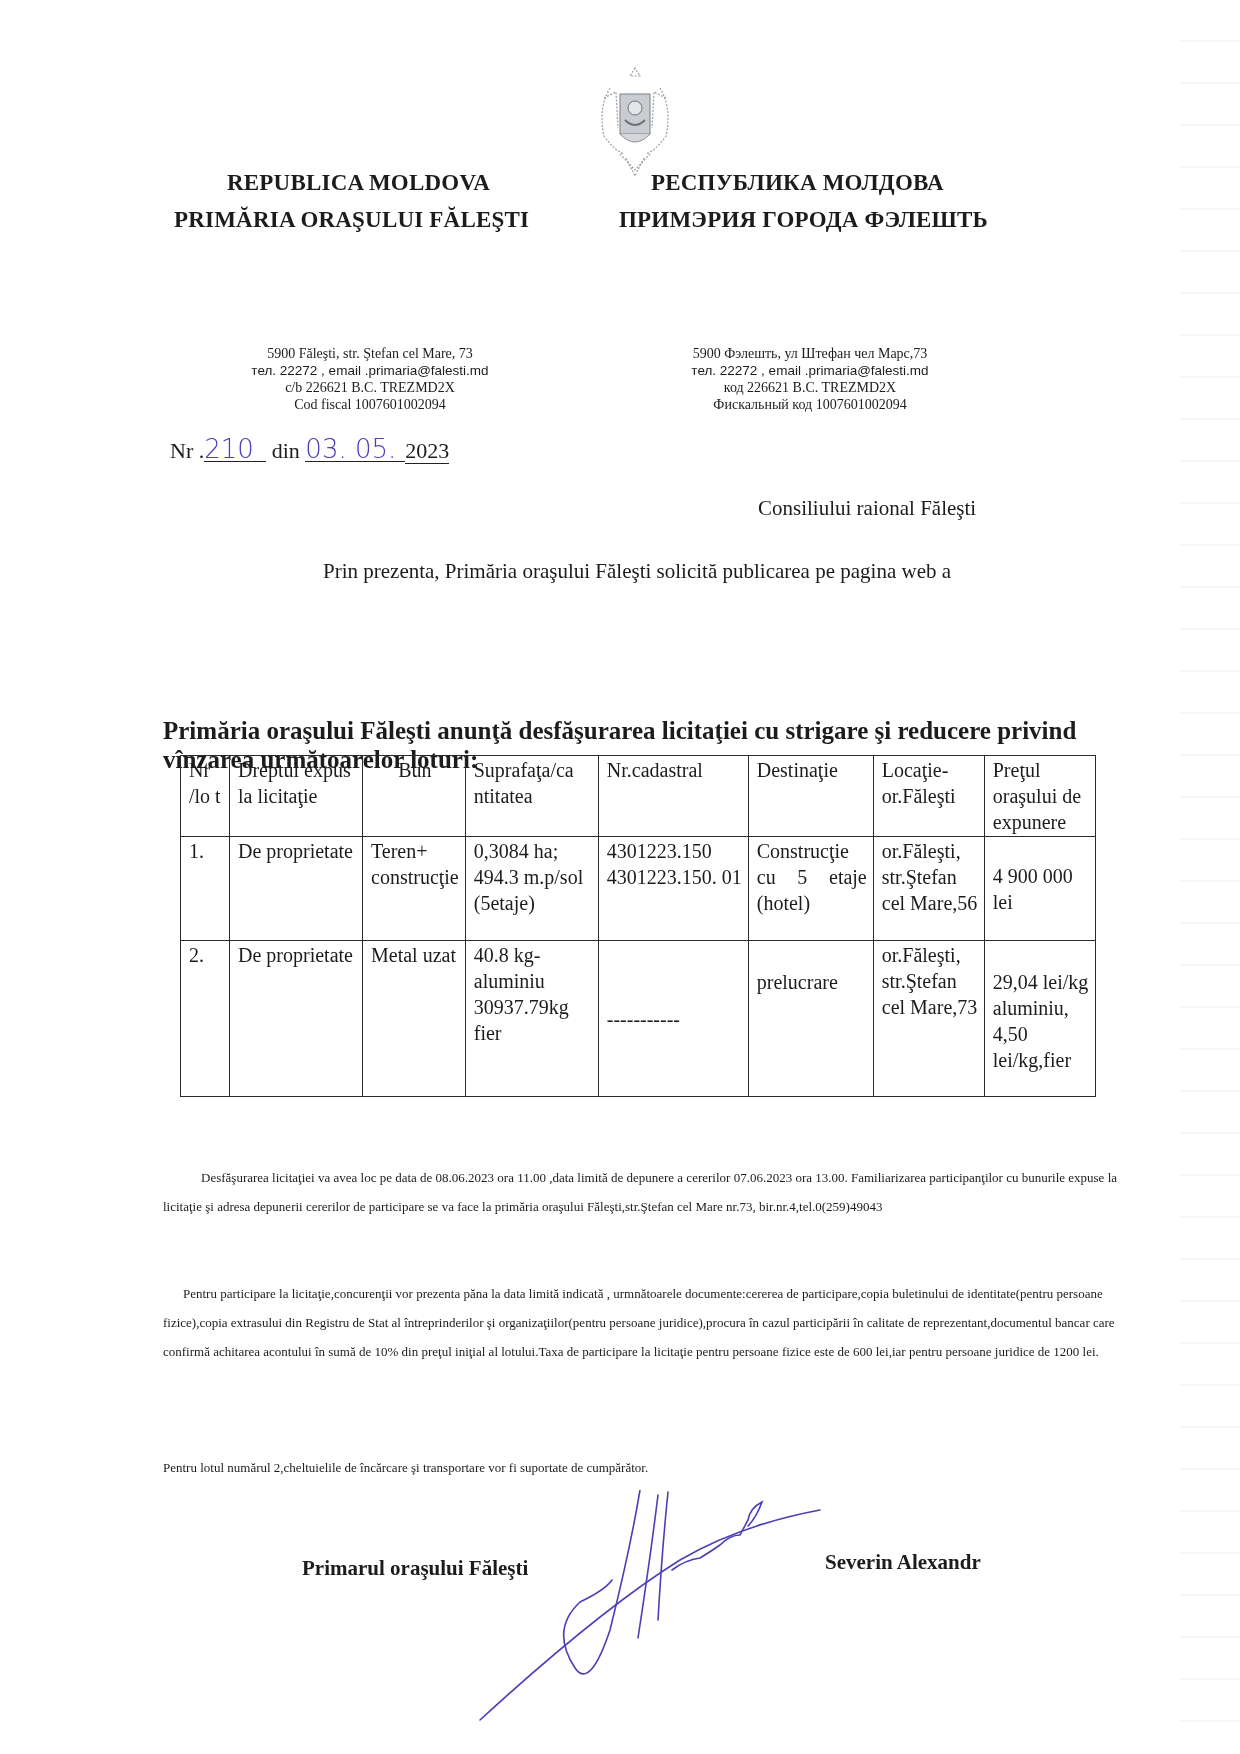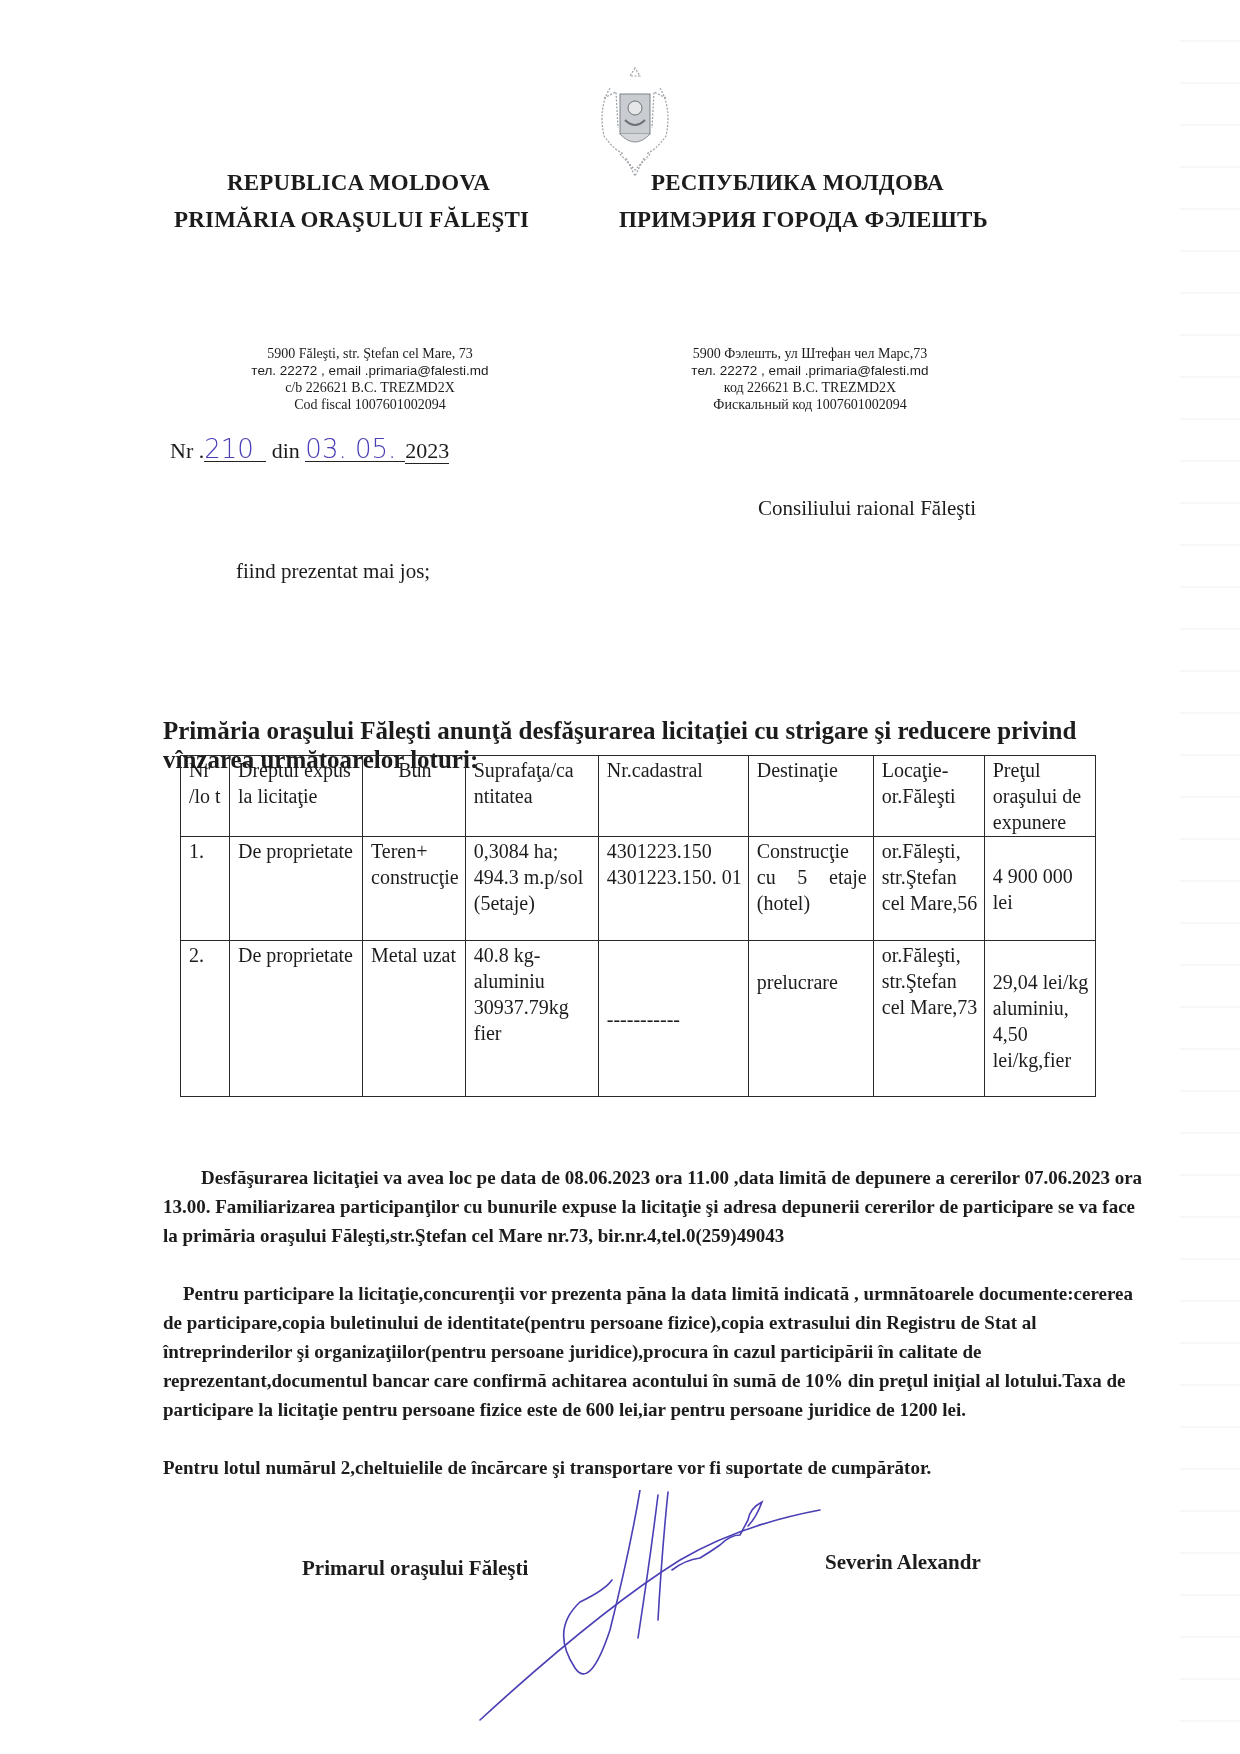--- a/index.html
+++ b/index.html
@@ -12,21 +12,21 @@
     .addr .sans { font-family: "Liberation Sans", "DejaVu Sans", sans-serif; font-size: 13.5px; }
     .nr { left: 170px; top: 437px; font-size: 22px; white-space: nowrap; }
     .nr .hw { color: #4a3fb5; font-family: "DejaVu Sans", sans-serif; font-size: 26px; font-weight: 300;
       display: inline-block; border-bottom: 1.5px solid #222; line-height: 24px; }
     .nr .ul { border-bottom: 1.5px solid #222; display: inline-block; line-height: 24px; }
     .recipient { left: 758px; top: 496px; font-size: 21px; white-space: nowrap; }
     .para { font-size: 21px; line-height: 29px; }
     .announce { left: 163px; top: 700px; width: 940px; font-size: 25px; font-weight: bold; line-height: 29px; margin-top: 16px; }
     table.lots { position: absolute; left: 152px; top: 755px; border-collapse: collapse; font-size: 20px; line-height: 26px; margin-left: 28px; }
     table.lots td { border: 1.5px solid #2a2a2a; vertical-align: top; padding: 1px 6px 1px 8px; }
-    .body-text { left: 163px; width: 980px; font-size: 19px; line-height: 29px; font-weight: bold; }
+    .body-text { left: 163px; width: 980px; font-size: 13px; line-height: 29px; }
     .sig-title { font-weight: bold; font-size: 21px; white-space: nowrap; }
     .scan-noise { right: 0; top: 0; width: 60px; height: 1754px;
       background: repeating-linear-gradient(180deg, transparent 0 40px, rgba(0,0,0,0.03) 40px 42px); }
   </style>
 </head>
 <body>
 
 <div class="abs scan-noise"></div>
 
 <div class="abs coat">
@@ -69,21 +69,21 @@
 
 <div class="abs nr">
   <span>Nr .</span><span class="hw" style="width:62px;">210</span>
   <span>din</span>
   <span class="hw" style="width:100px;">03. 05.</span><span class="ul">2023</span>
 </div>
 
 <div class="abs recipient">Consiliului raional Făleşti</div>
 
 <div class="abs para" style="left:163px; top:557px; width:960px;">
-  <div style="padding-left:73px;">fiind  prezentat mai jos;</div>
+  <div style="padding-left:160px;">Prin prezenta, Primăria oraşului Făleşti solicită publicarea  pe pagina web a</div>
 </div>
 
 <div class="abs announce">Primăria oraşului Făleşti anunţă desfăşurarea licitaţiei cu strigare şi reducere privind vînzarea următoarelor loturi:</div>
 
 <table class="lots">
   <tbody>
       <tr>
     <td style="width:34px;">Nr /lo t</td>
     <td style="width:118px;">Dreptul expus la licitaţie</td>
     <td style="width:72px; text-align:center;">Bun</td>

